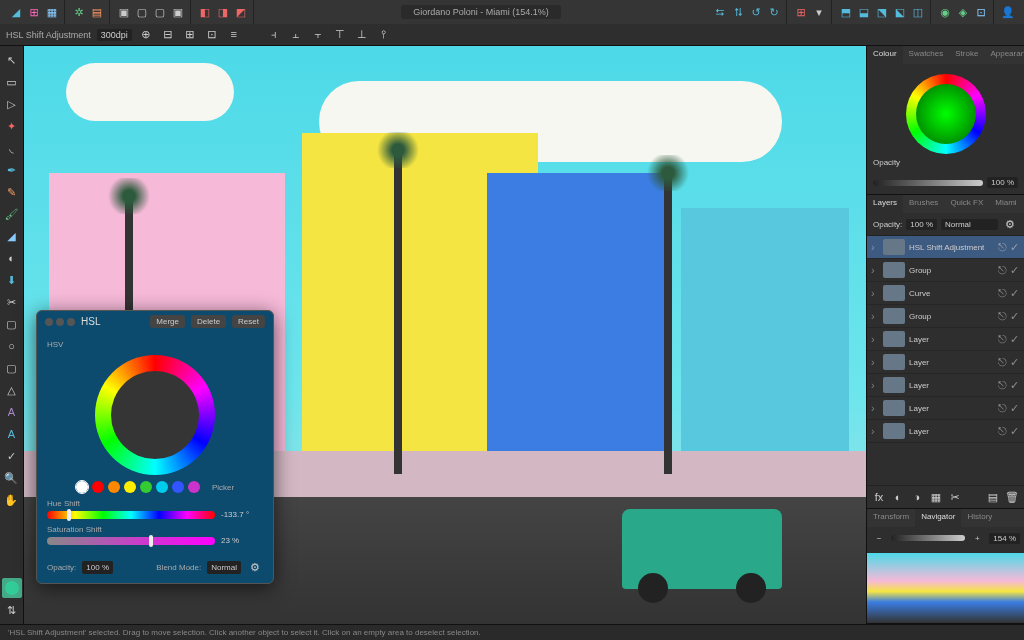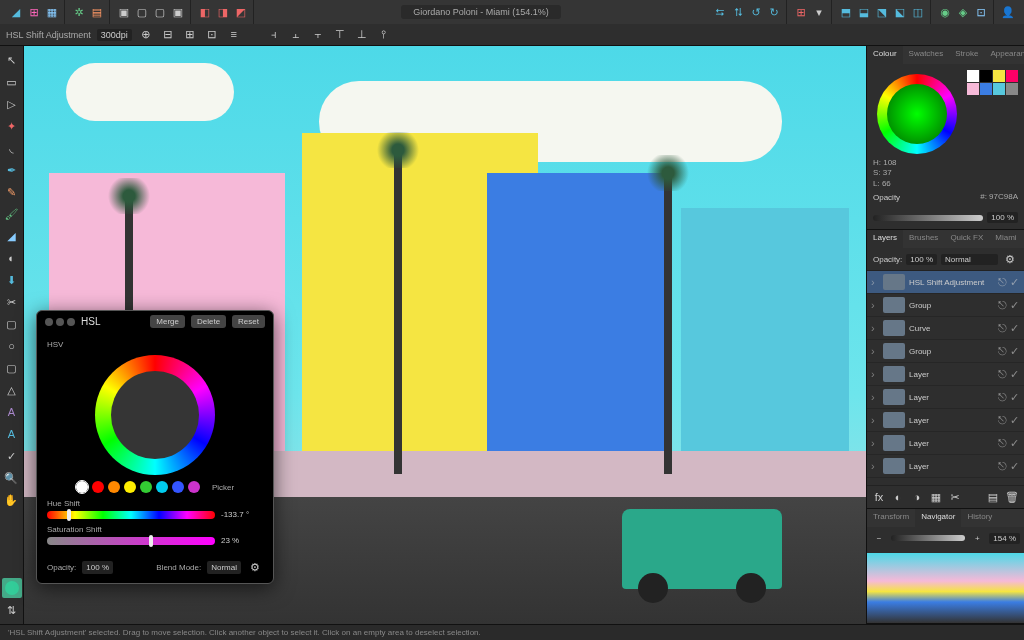--- a/index.html
+++ b/index.html
@@ -63,21 +63,21 @@
 .layer-row.sel { background:#3d5a80; }
 .layer-thumb { width:22px; height:16px; background:#678; border-radius:2px; flex-shrink:0; }
 .layer-name { flex:1; font-size:8px; color:#ccc; }
 .layer-icons { display:flex; gap:2px; }
 .li { width:10px; height:10px; opacity:.6; cursor:pointer; }
 
 .nav-preview { width:100%; height:70px; background: linear-gradient(180deg,#4dd9e8 0%, #f6b9d8 40%, #f5e542 55%, #3b7de3 70%, #333 100%); margin-top:4px; position:relative; }
 .zoom-row { display:flex; align-items:center; gap:4px; padding:3px 4px; font-size:8px; }
 
 
-.hsl-popup { position:absolute; left:36px; top:310px; width:238px; background:#000000; border:1px solid #555; border-radius:6px; box-shadow:0 4px 20px rgba(0,0,0,.6); z-index:50; font-size:9px; }
+.hsl-popup { position:absolute; left:36px; top:310px; width:238px; background:#0c4a6e; border:1px solid #555; border-radius:6px; box-shadow:0 4px 20px rgba(0,0,0,.6); z-index:50; font-size:9px; }
 .hsl-head { display:flex; align-items:center; padding:4px 8px; gap:6px; }
 .hsl-title { flex:1; color:#ddd; font-size:10px; }
 .hsl-btn { background:#444; padding:2px 6px; border-radius:3px; font-size:8px; cursor:pointer; }
 .hsl-body { padding:8px 10px; }
 .hsl-big-wheel { width:120px; height:120px; border-radius:50%; margin:6px auto; background: conic-gradient(red,magenta,blue,cyan,lime,yellow,red); position:relative; }
 .hsl-big-wheel::after { content:""; position:absolute; inset:16px; border-radius:50%; background:#353535; }
 .dot-row { display:flex; justify-content:center; gap:4px; margin:4px 0; align-items:center; }
 .dot { width:12px; height:12px; border-radius:50%; cursor:pointer; }
 .picker-label { font-size:8px; color:#aaa; margin-left:8px; }
 .slider-row { margin:6px 0 2px; }
@@ -346,41 +346,23 @@
     <div class="panel">
       <div class="panel-tabs">
         <div class="p-tab active">Colour</div>
         <div class="p-tab">Swatches</div>
         <div class="p-tab">Stroke</div>
         <div class="p-tab">Appearance</div>
       </div>
       <div class="panel-body" style="display:flex; gap:6px">
         <div style="flex:1">
           <div class="colour-wheel"></div>
-          <div class="hsl-readout">
-            <div>H: 108</div>
-            <div>S: 37</div>
-            <div>L: 66</div>
-          </div>
           <div class="opacity-row">
             <span>Opacity</span>
           </div>
-        </div>
-        <div style="display:flex; flex-direction:column; gap:4px; align-items:flex-end">
-          <div class="swatch-grid">
-            <div class="sw" style="background:#fff"></div>
-            <div class="sw" style="background:#000"></div>
-            <div class="sw" style="background:#f6e542"></div>
-            <div class="sw" style="background:#f06"></div>
-            <div class="sw" style="background:#f6b9d8"></div>
-            <div class="sw" style="background:#3b7de3"></div>
-            <div class="sw" style="background:#57c8dd"></div>
-            <div class="sw" style="background:#888"></div>
-          </div>
-          <div class="hsl-readout" style="text-align:right; margin-top:auto">#: 97C98A</div>
         </div>
       </div>
       <div class="opacity-row" style="padding:0 6px 6px">
         <div class="slider-mini"></div>
         <span style="background:#222;padding:1px 4px;border-radius:2px">100 %</span>
       </div>
     </div>
 
     <div class="panel" style="flex:1; display:flex; flex-direction:column; min-height:0">
       <div class="panel-tabs">

